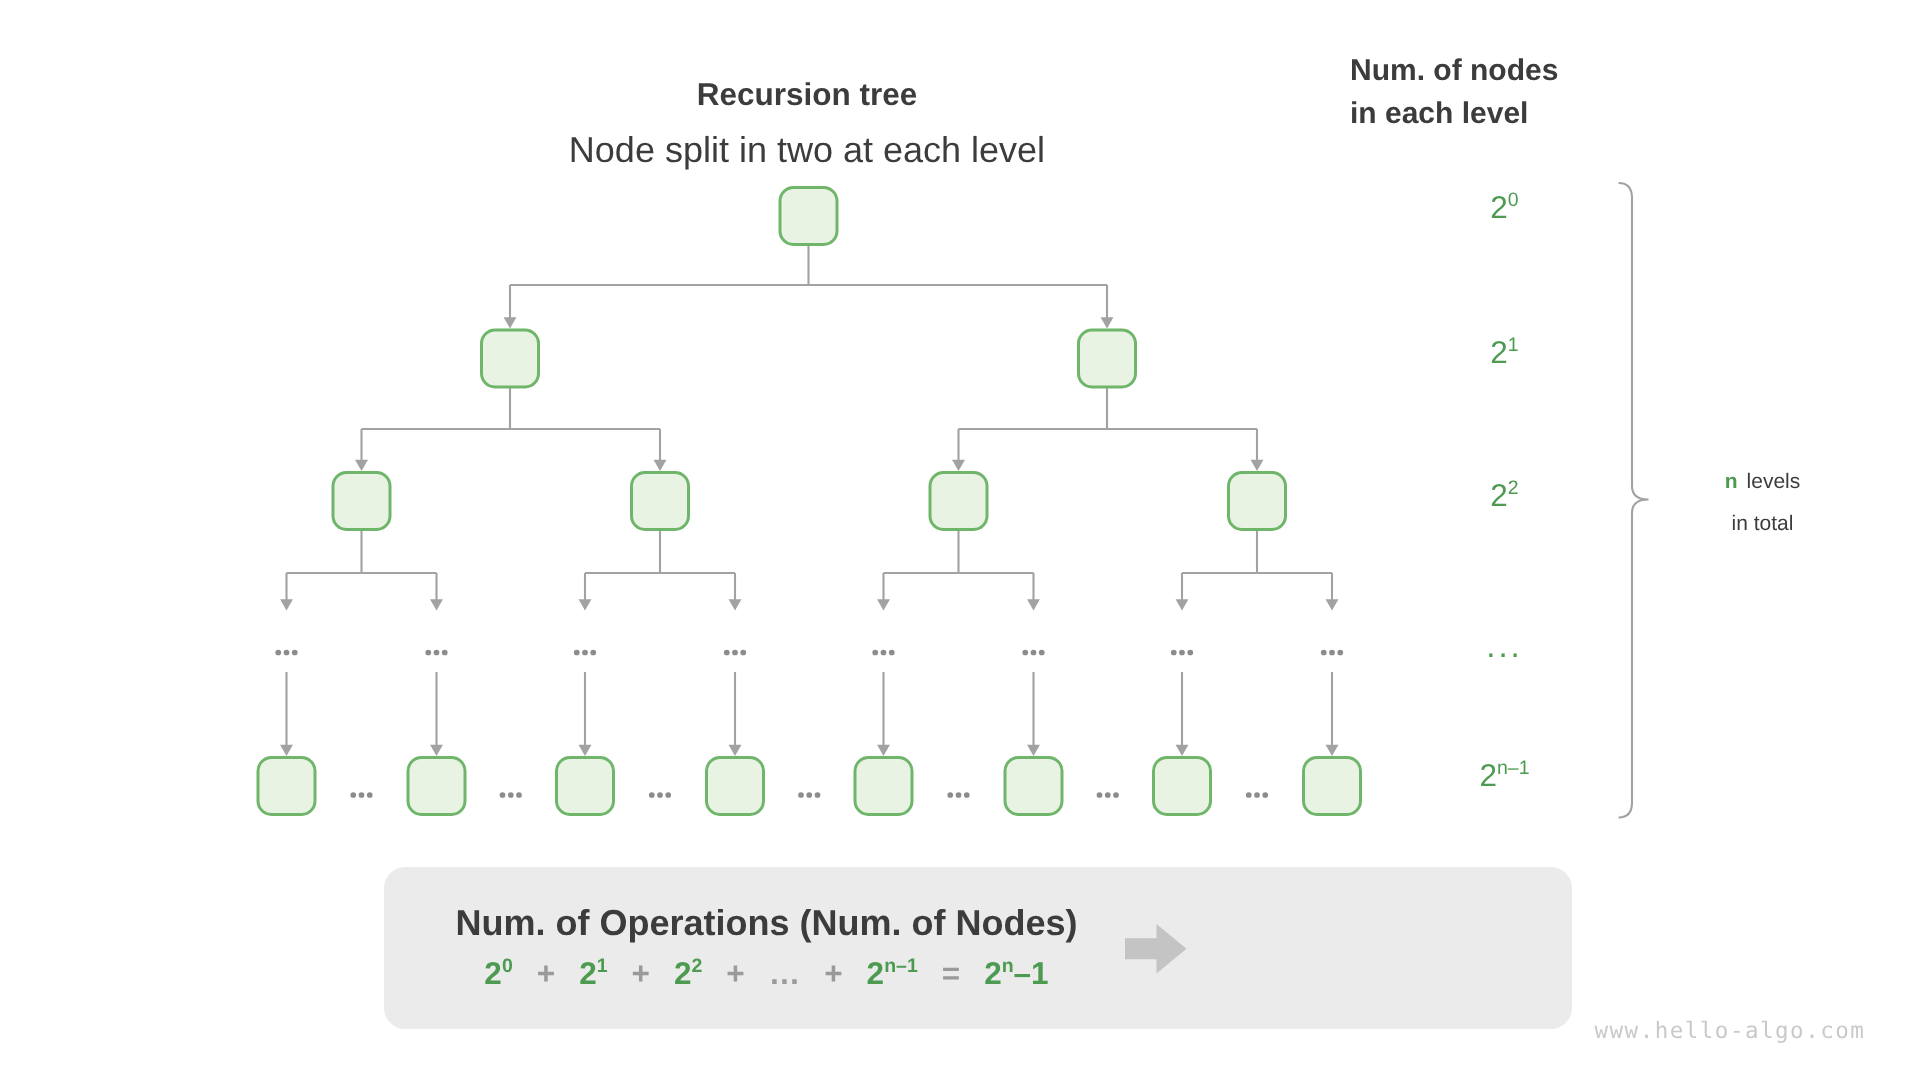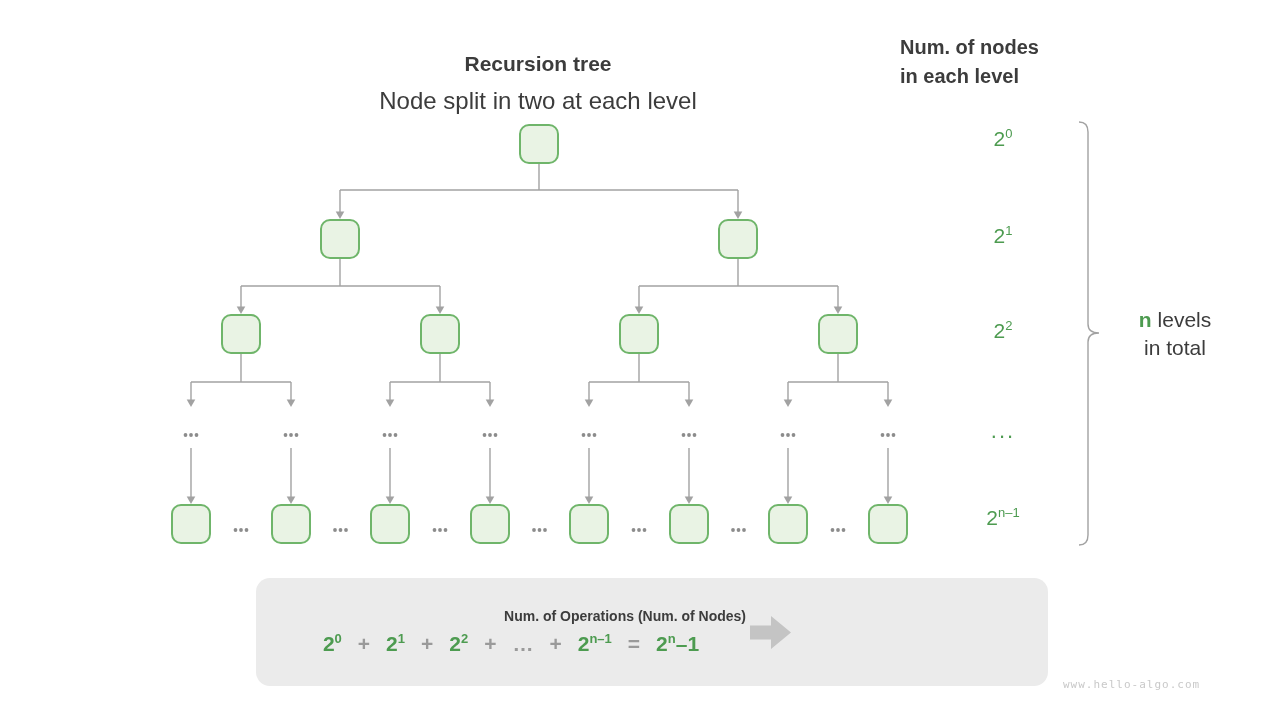--- a/index.html
+++ b/index.html
@@ -13,42 +13,42 @@
 
   .right-header{position:absolute;left:900px;top:33px;width:200px;text-align:left;
                 font-size:20px;font-weight:700;line-height:29px;}
 
   .level-label{position:absolute;width:120px;text-align:center;color:var(--green);
                font-size:21px;font-weight:400;}
   .level-label sup{font-size:13px;line-height:0;}
   .level-label.dots{font-size:22px;letter-spacing:2px;}
 
   .brace-label{position:absolute;left:1120px;top:306px;width:110px;text-align:center;
-               font-size:21px;line-height:28px;color:var(--dark);}
+               font-size:14px;line-height:28px;color:var(--dark);}
   .brace-label .n{color:var(--green);font-weight:700;margin-right:6px;}
 
   .summary-box{position:absolute;left:256px;top:578px;width:792px;height:108px;
                background:var(--box-bg);border-radius:14px;display:flex;align-items:center;
                box-sizing:border-box;padding-left:20px;}
   .sum-left{width:470px;text-align:center;}
-  .sum-title{font-size:14px;font-weight:700;color:var(--dark);text-align:right;}
+  .sum-title{font-size:24px;font-weight:700;color:var(--dark);}
   .formula{margin-top:8px;font-size:21px;font-weight:700;white-space:nowrap;}
   .formula .tok{margin:0 8px;}
   .formula .tok.green{color:var(--green);}
   .formula .tok.gray{color:var(--operator-gray);}
   .formula sup{font-size:13px;line-height:0;}
   .block-arrow{flex:none;margin:0 4px;}
   .block-arrow polygon{fill:var(--block-arrow);}
   .sum-right{flex:1;text-align:center;}
   .complexity{margin-top:8px;font-size:20px;font-weight:700;color:var(--red);white-space:nowrap;}
   .complexity .bigo{font-family:"DejaVu Sans Mono",monospace;margin-left:6px;}
   .complexity sup{font-size:13px;line-height:0;}
 
   .watermark{position:absolute;left:1063px;top:678px;font-family:"DejaVu Sans Mono",monospace;
-             font-size:11px;color:var(--watermark);letter-spacing:1px;}
+             font-size:15px;color:var(--watermark);letter-spacing:1px;}
 </style>
 </head>
 <body>
 
 <div class="stage">
 
   <div class="tree-header">
     <div class="t1">Recursion tree</div>
     <div class="t2">Node split in two at each level</div>
   </div>

